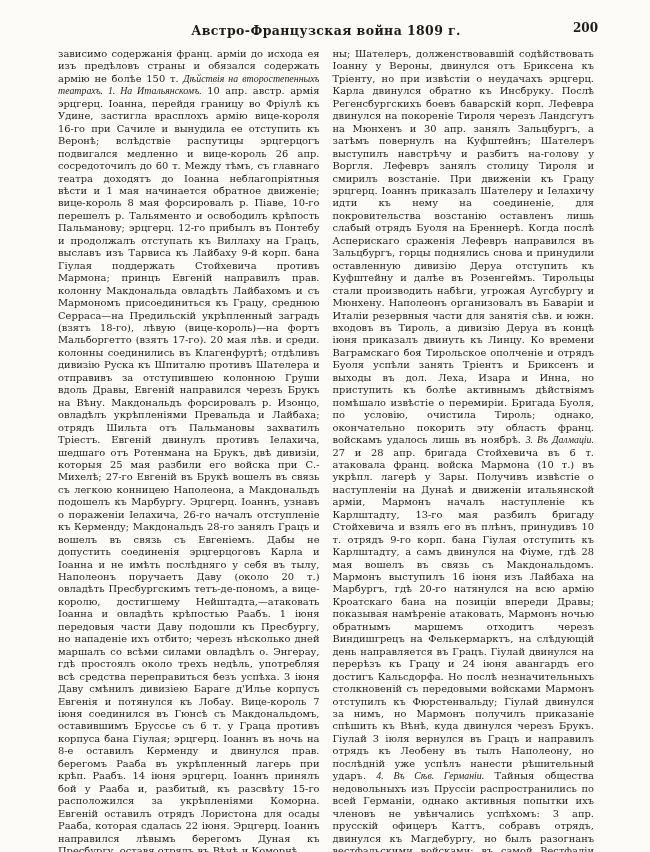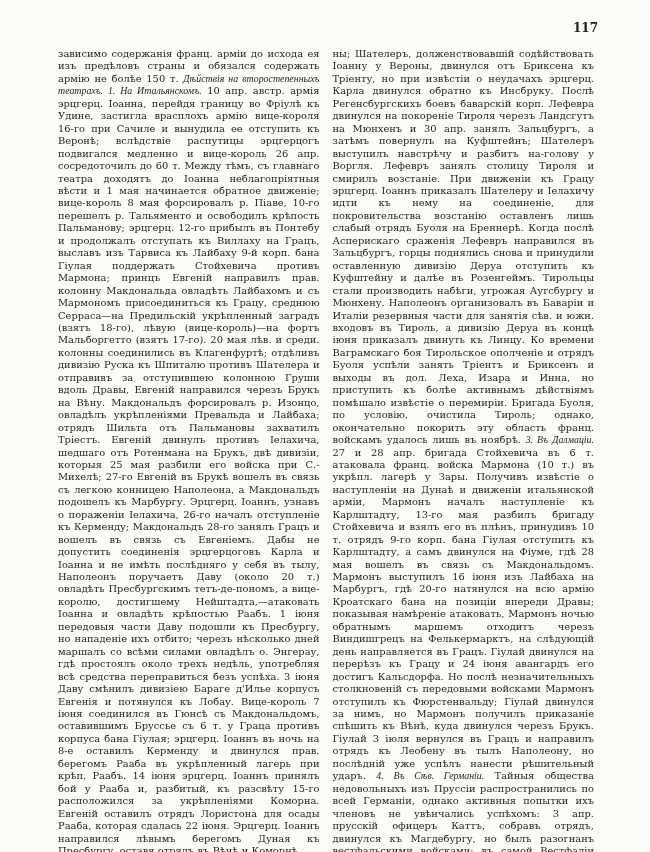--- a/index.html
+++ b/index.html
@@ -48,19 +48,20 @@
     word-spacing: 0.2px;
     color: #211f1c;
   }
   .col span.italic { font-style: italic; font-family: Liberation Serif, serif; }
 </style>
 </head>
 <body>
 
 <div class="page">
   <div class="running-header">
-    <span class="page-number">117</span>
+    <span class="running-title">Австро-Французская война 1809 г.</span>
+    <span class="page-number">200</span>
   </div>
   <div class="columns">
     <div class="col"><span>зависимо содержанія франц. арміи до исхода ея изъ предѣловъ страны и обязался содержать армію не болѣе 150 т. </span><span class="italic">Дѣйствія на второстепенныхъ театрахъ. 1. На Итальянскомъ.</span><span> 10 апр. австр. армія эрцгерц. Іоанна, перейдя границу во Фріулѣ къ Удине, застигла врасплохъ армію вице-короля 16-го при Сачиле и вынудила ее отступить къ Веронѣ; вслѣдствіе распутицы эрцгерцогъ подвигался медленно и вице-король 26 апр. сосредоточилъ до 60 т. Между тѣмъ, съ главнаго театра доходятъ до Іоанна неблагопріятныя вѣсти и 1 мая начинается обратное движеніе; вице-король 8 мая форсировалъ р. Піаве, 10-го перешелъ р. Тальяменто и освободилъ крѣпость Пальманову; эрцгерц. 12-го прибылъ въ Понтебу и продолжалъ отступать къ Виллаху на Грацъ, выславъ изъ Тарвиса къ Лайбаху 9-й корп. бана Гіулая поддержать Стойхевича противъ Мармона; принцъ Евгеній направилъ прав. колонну Макдональда овладѣть Лайбахомъ и съ Мармономъ присоединиться къ Грацу, среднюю Серраса—на Предильскій укрѣпленный заградъ (взятъ 18-го), лѣвую (вице-король)—на фортъ Мальборгетто (взятъ 17-го). 20 мая лѣв. и среди. колонны соединились въ Клагенфуртѣ; отдѣливъ дивизію Руска къ Шпиталю противъ Шателера и отправивъ за отступившею колонною Груши вдоль Дравы, Евгеній направился черезъ Брукъ на Вѣну. Макдональдъ форсировалъ р. Изонцо, овладѣлъ укрѣпленіями Превальда и Лайбаха; отрядъ Шильта отъ Пальмановы захватилъ Тріестъ. Евгеній двинулъ противъ Іелахича, шедшаго отъ Ротенмана на Брукъ, двѣ дивизіи, которыя 25 мая разбили его войска при С.-Михелѣ; 27-го Евгеній въ Брукѣ вошелъ въ связь съ легкою конницею Наполеона, а Макдональдъ подошелъ къ Марбургу. Эрцгерц. Іоаннъ, узнавъ о пораженіи Іелахича, 26-го началъ отступленіе къ Керменду; Макдональдъ 28-го занялъ Грацъ и вошелъ въ связь съ Евгеніемъ. Дабы не допустить соединенія эрцгерцоговъ Карла и Іоанна и не имѣть послѣдняго у себя въ тылу, Наполеонъ поручаетъ Даву (около 20 т.) овладѣть Пресбургскимъ тетъ-де-пономъ, а вице-королю, достигшему Нейштадта,—атаковать Іоанна и овладѣть крѣпостью Раабъ. 1 іюня передовыя части Даву подошли къ Пресбургу, но нападеніе ихъ отбито; черезъ нѣсколько дней маршалъ со всѣми силами овладѣлъ о. Энгерау, гдѣ простоялъ около трехъ недѣль, употребляя всѣ средства переправиться безъ успѣха. 3 іюня Даву смѣнилъ дивизіею Бараге д'Илье корпусъ Евгенія и потянулся къ Лобау. Вице-король 7 іюня соединился въ Гюнсѣ съ Макдональдомъ, оставившимъ Бруссье съ 6 т. у Граца противъ корпуса бана Гіулая; эрцгерц. Іоаннъ въ ночь на 8-е оставилъ Керменду и двинулся прав. берегомъ Рааба въ укрѣпленный лагерь при крѣп. Раабъ. 14 іюня эрцгерц. Іоаннъ принялъ бой у Рааба и, разбитый, къ разсвѣту 15-го расположился за укрѣпленіями Коморна. Евгеній оставилъ отрядъ Лористона для осады Рааба, которая сдалась 22 іюня. Эрцгерц. Іоаннъ направился лѣвымъ берегомъ Дуная къ Пресбургу, оставя отрядъ въ Вѣчѣ и Коморнѣ. </span></div>
     <div class="col"><span>ны; Шателеръ, долженствовавшій содѣйствовать Іоанну у Вероны, двинулся отъ Бриксена къ Тріенту, но при извѣстіи о неудачахъ эрцгерц. Карла двинулся обратно къ Инсбруку. Послѣ Регенсбургскихъ боевъ баварскій корп. Лефевра двинулся на покореніе Тироля черезъ Ландсгутъ на Мюнхенъ и 30 апр. занялъ Зальцбургъ, а затѣмъ повернулъ на Куфштейнъ; Шателеръ выступилъ навстрѣчу и разбитъ на-голову у Воргля. Лефевръ занялъ столицу Тироля и смирилъ возстаніе. При движеніи къ Грацу эрцгерц. Іоаннъ приказалъ Шателеру и Іелахичу идти къ нему на соединеніе, для покровительства возстанію оставленъ лишь слабый отрядъ Буоля на Бреннерѣ. Когда послѣ Асперискаго сраженія Лефевръ направился въ Зальцбургъ, горцы поднялись снова и принудили оставленную дивизію Деруа отступить къ Куфштейну и далѣе въ Розенгеймъ. Тирольцы стали производить набѣги, угрожая Аугсбургу и Мюнхену. Наполеонъ организовалъ въ Баваріи и Италіи резервныя части для занятія сѣв. и южн. входовъ въ Тироль, а дивизію Деруа въ концѣ іюня приказалъ двинуть къ Линцу. Ко времени Ваграмскаго боя Тирольское ополченіе и отрядъ Буоля успѣли занять Тріентъ и Бриксенъ и выходы въ дол. Леха, Изара и Инна, но приступить къ болѣе активнымъ дѣйствіямъ помѣшало извѣстіе о перемиріи. Бригада Буоля, по условію, очистила Тироль; однако, окончательно покорить эту область франц. войскамъ удалось лишь въ ноябрѣ. </span><span class="italic">3. Въ Далмаціи.</span><span> 27 и 28 апр. бригада Стойхевича въ 6 т. атаковала франц. войска Мармона (10 т.) въ укрѣпл. лагерѣ у Зары. Получивъ извѣстіе о наступленіи на Дунаѣ и движеніи итальянской арміи, Мармонъ началъ наступленіе къ Карлштадту, 13-го мая разбилъ бригаду Стойхевича и взялъ его въ плѣнъ, принудивъ 10 т. отрядъ 9-го корп. бана Гіулая отступить къ Карлштадту, а самъ двинулся на Фіуме, гдѣ 28 мая вошелъ въ связь съ Макдональдомъ. Мармонъ выступилъ 16 іюня изъ Лайбаха на Марбургъ, гдѣ 20-го натянулся на всю армію Кроатскаго бана на позиціи впереди Дравы; показывая намѣреніе атаковать, Мармонъ ночью обратнымъ маршемъ отходитъ черезъ Виндишгрецъ на Фелькермарктъ, на слѣдующій день направляется въ Грацъ. Гіулай двинулся на перерѣзъ къ Грацу и 24 іюня авангардъ его достигъ Кальсдорфа. Но послѣ незначительныхъ столкновеній съ передовыми войсками Мармонъ отступилъ къ Фюрстенвальду; Гіулай двинулся за нимъ, но Мармонъ получилъ приказаніе спѣшить къ Вѣнѣ, куда двинулся черезъ Брукъ. Гіулай 3 іюля вернулся въ Грацъ и направилъ отрядъ къ Леобену въ тылъ Наполеону, но послѣдній уже успѣлъ нанести рѣшительный ударъ. </span><span class="italic">4. Въ Сѣв. Германіи.</span><span> Тайныя общества недовольныхъ изъ Пруссіи распространились по всей Германіи, однако активныя попытки ихъ членовъ не увѣнчались успѣхомъ: 3 апр. прусскій офицеръ Каттъ, собравъ отрядъ, двинулся къ Магдебургу, но былъ разогнанъ вестфальскими войсками; въ самой Вестфаліи полк. гвардіи Дернбергъ узналъ о недостаткѣ ополченій и двинулся къ столицѣ, но былъ разбитъ войсками, сохранившими вѣрность; 28 апр. майоръ Шиль съ гусарск. п. выступилъ изъ Берлина на Дрезденъ, взялъ Витенбергъ и направился въ Вестфалію; оборонный франц.</span></div>
   </div>
 </div>
 
 </body></html>

